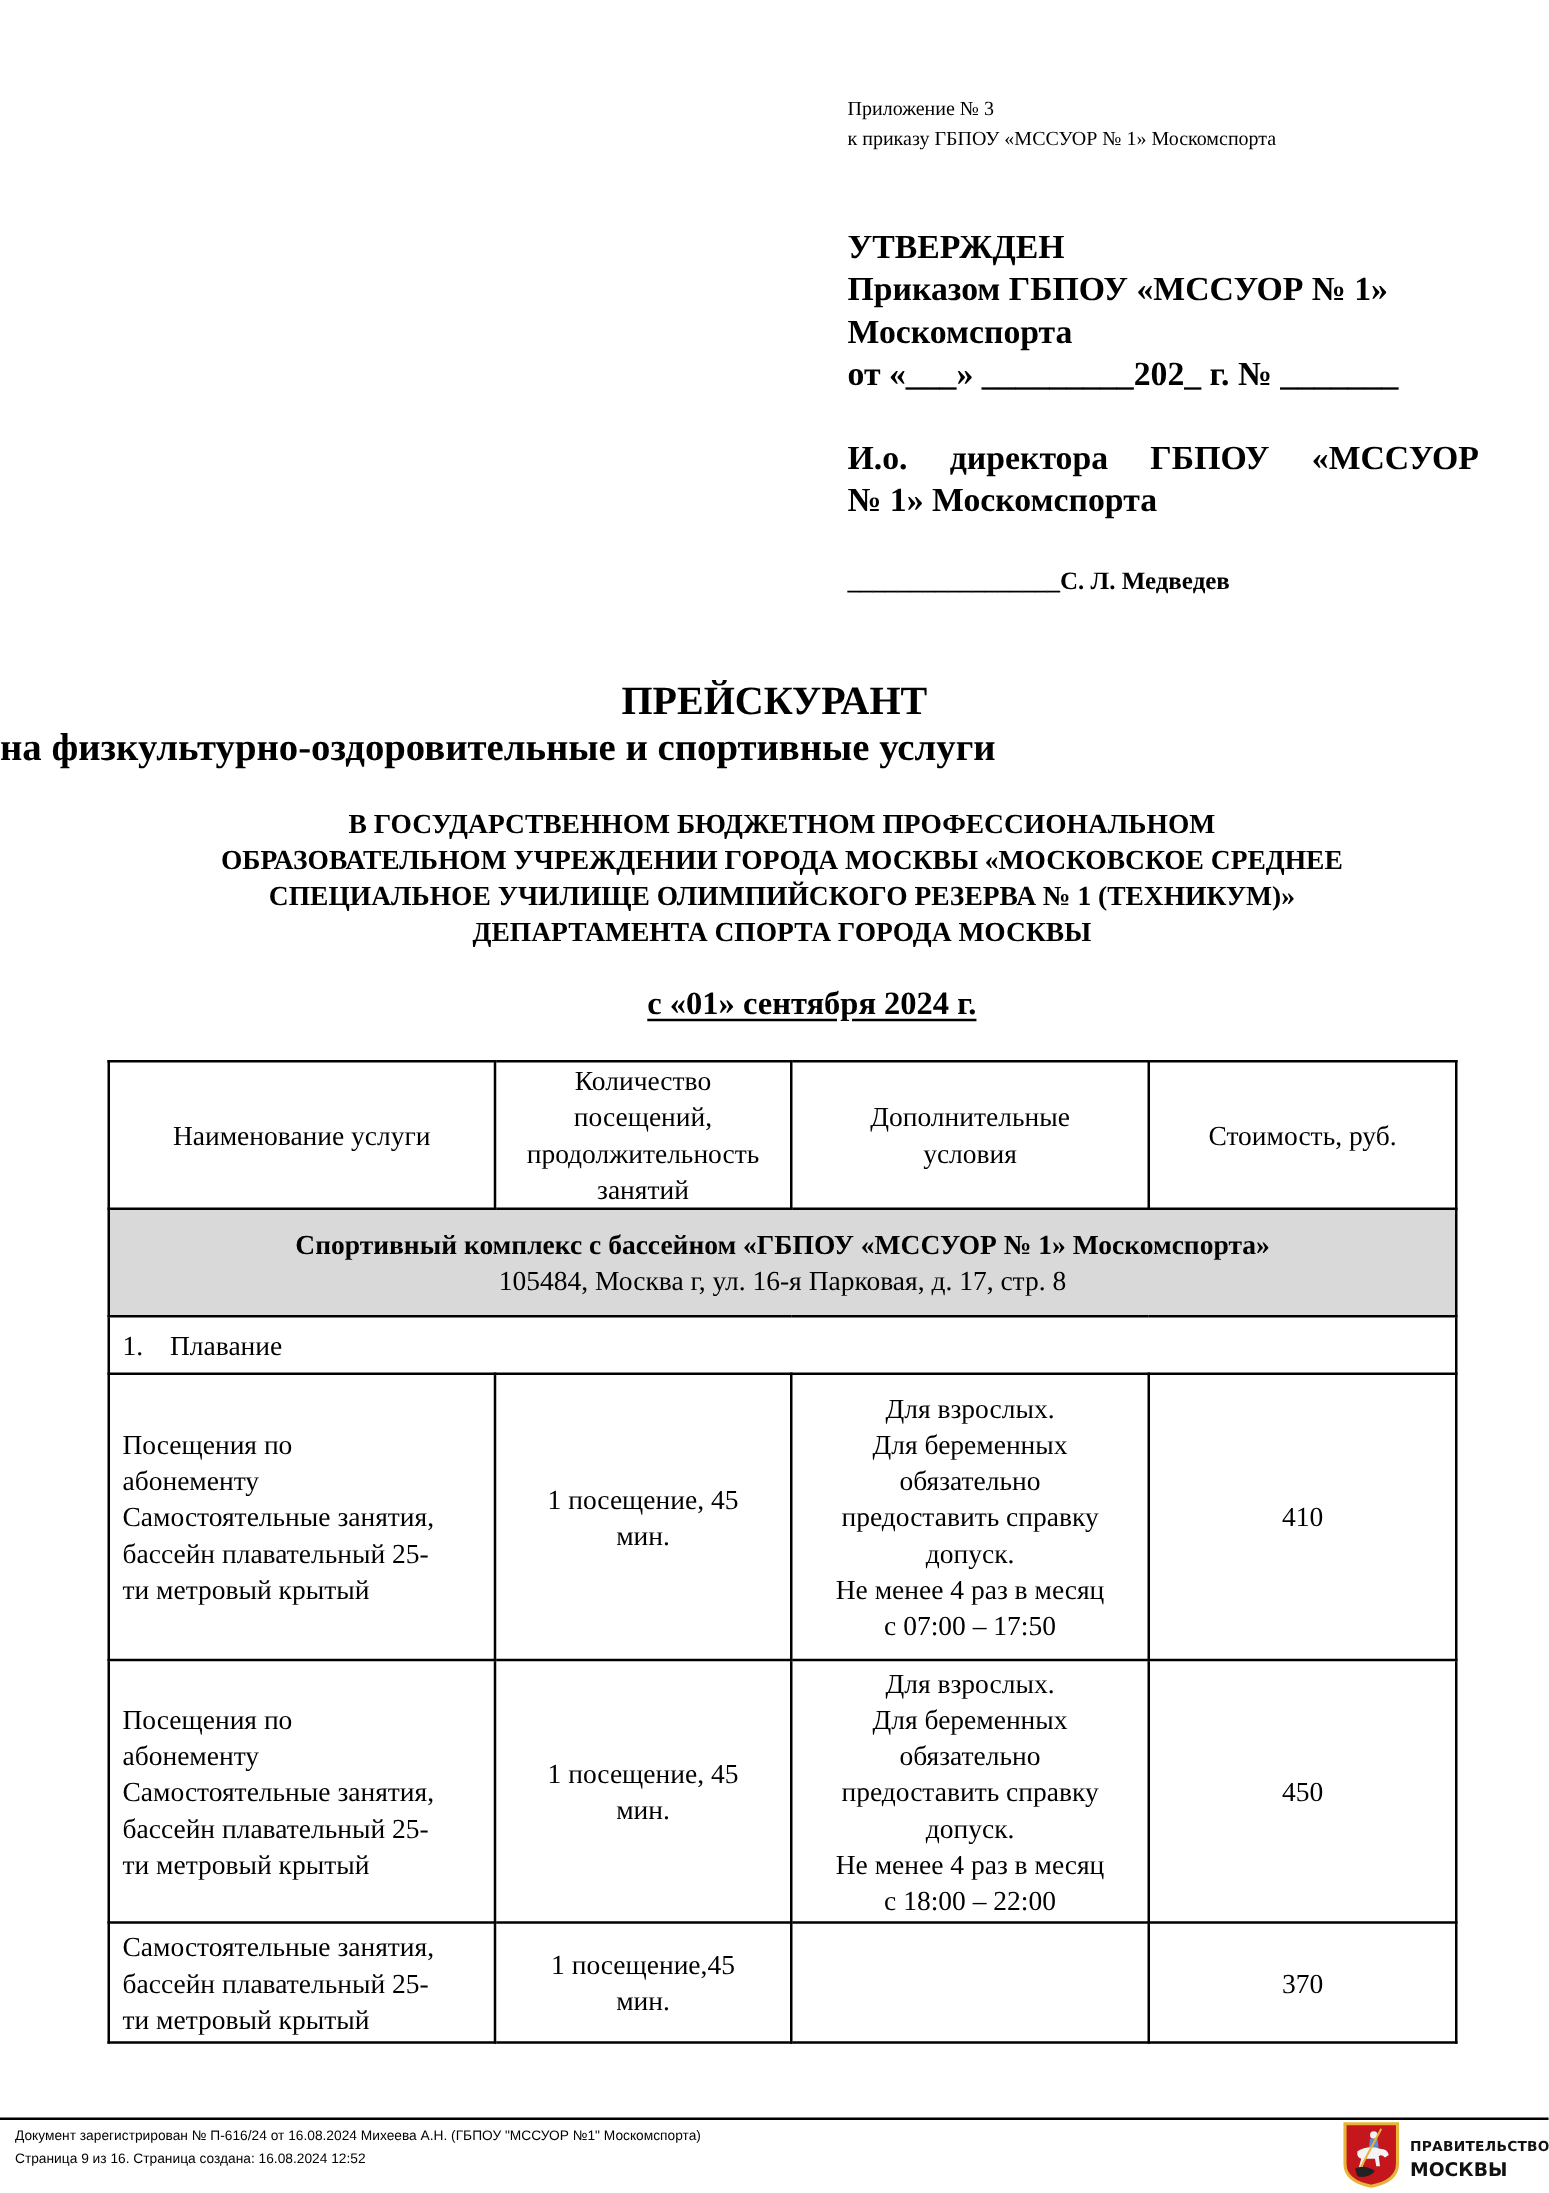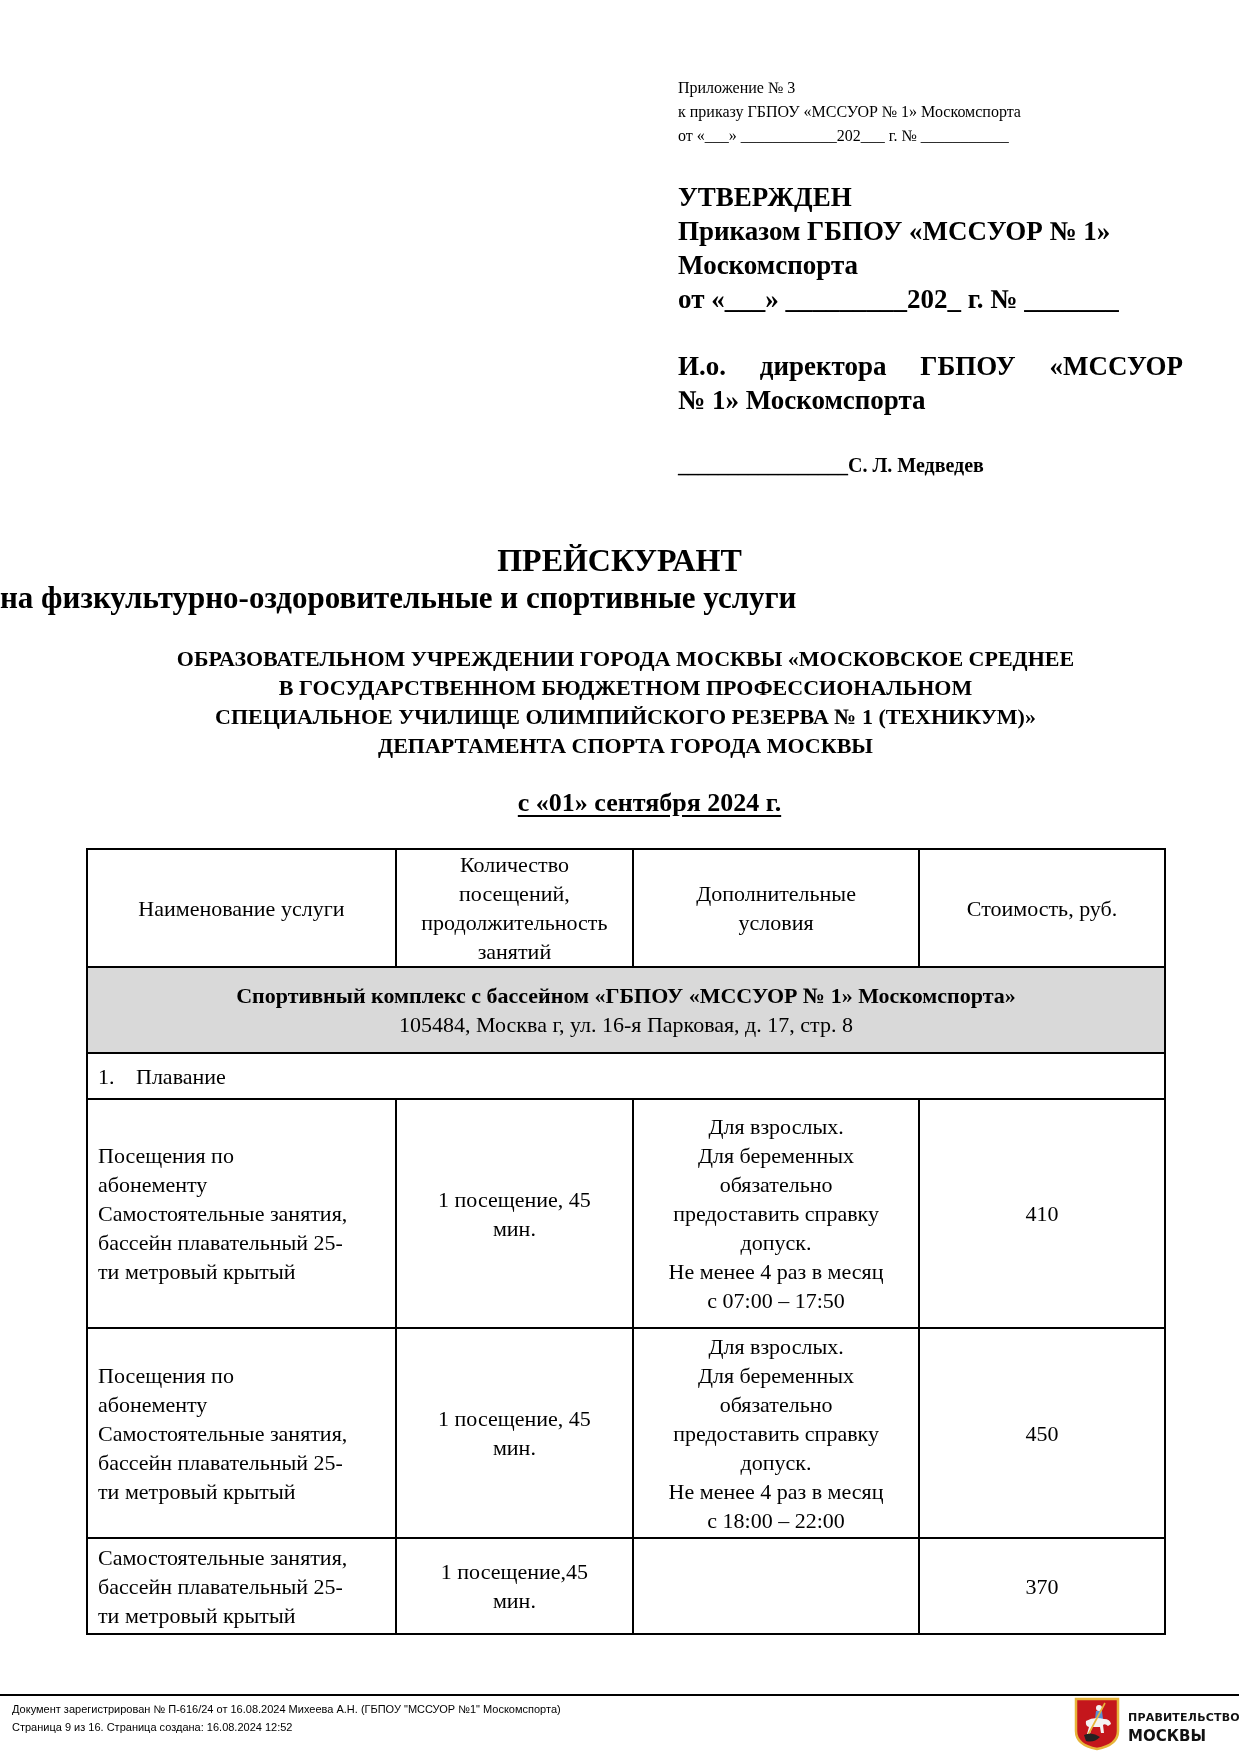--- a/index.html
+++ b/index.html
@@ -92,21 +92,20 @@
     }
     .gov-text .g1 { font-size: 11px; line-height: 14px; letter-spacing: 0.2px; }
     .gov-text .g2 { font-size: 15px; line-height: 18px; margin-top: 2px; }
   </style>
 </head>
 <body>
 
 <div class="abs appendix">
   <div>Приложение № 3</div>
   <div>к приказу ГБПОУ «МССУОР № 1» Москомспорта</div>
-  <div>от «___» ____________202___ г. № ___________</div>
 </div>
 
 <div class="abs approval">
   <div>УТВЕРЖДЕН</div>
   <div>Приказом ГБПОУ «МССУОР № 1»</div>
   <div>Москомспорта</div>
   <div>от «___» _________202_ г. № _______</div>
 </div>
 
 <div class="abs director">
@@ -117,22 +116,22 @@
     <span>«МССУОР</span>
   </div>
   <div class="l2">№ 1» Москомспорта</div>
 </div>
 
 <div class="abs signature">_________________С. Л. Медведев</div>
 
 <div class="abs title">ПРЕЙСКУРАНТ</div>
 <div class="abs subtitle">на физкультурно-оздоровительные и спортивные услуги</div>
 <div class="abs org">
+  <div>В ГОСУДАРСТВЕННОМ БЮДЖЕТНОМ ПРОФЕССИОНАЛЬНОМ</div>
   <div>ОБРАЗОВАТЕЛЬНОМ УЧРЕЖДЕНИИ ГОРОДА МОСКВЫ «МОСКОВСКОЕ СРЕДНЕЕ</div>
-  <div>В ГОСУДАРСТВЕННОМ БЮДЖЕТНОМ ПРОФЕССИОНАЛЬНОМ</div>
   <div>СПЕЦИАЛЬНОЕ УЧИЛИЩЕ ОЛИМПИЙСКОГО РЕЗЕРВА № 1 (ТЕХНИКУМ)»</div>
   <div>ДЕПАРТАМЕНТА СПОРТА ГОРОДА МОСКВЫ</div>
 </div>
 <div class="abs date-line">
   <span>с «01» сентября 2024 г.</span>
 </div>
 
 <table class="price">
   <colgroup>
     <col class="col1">

